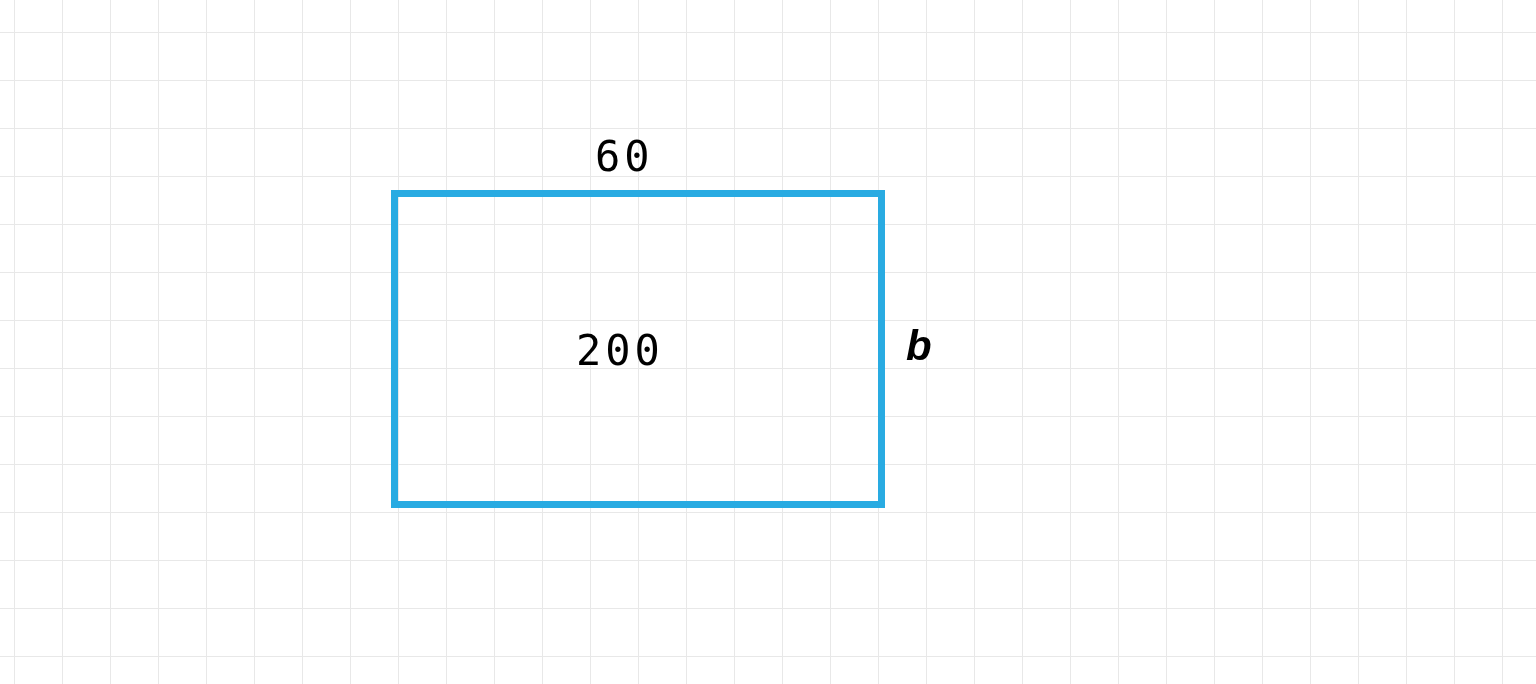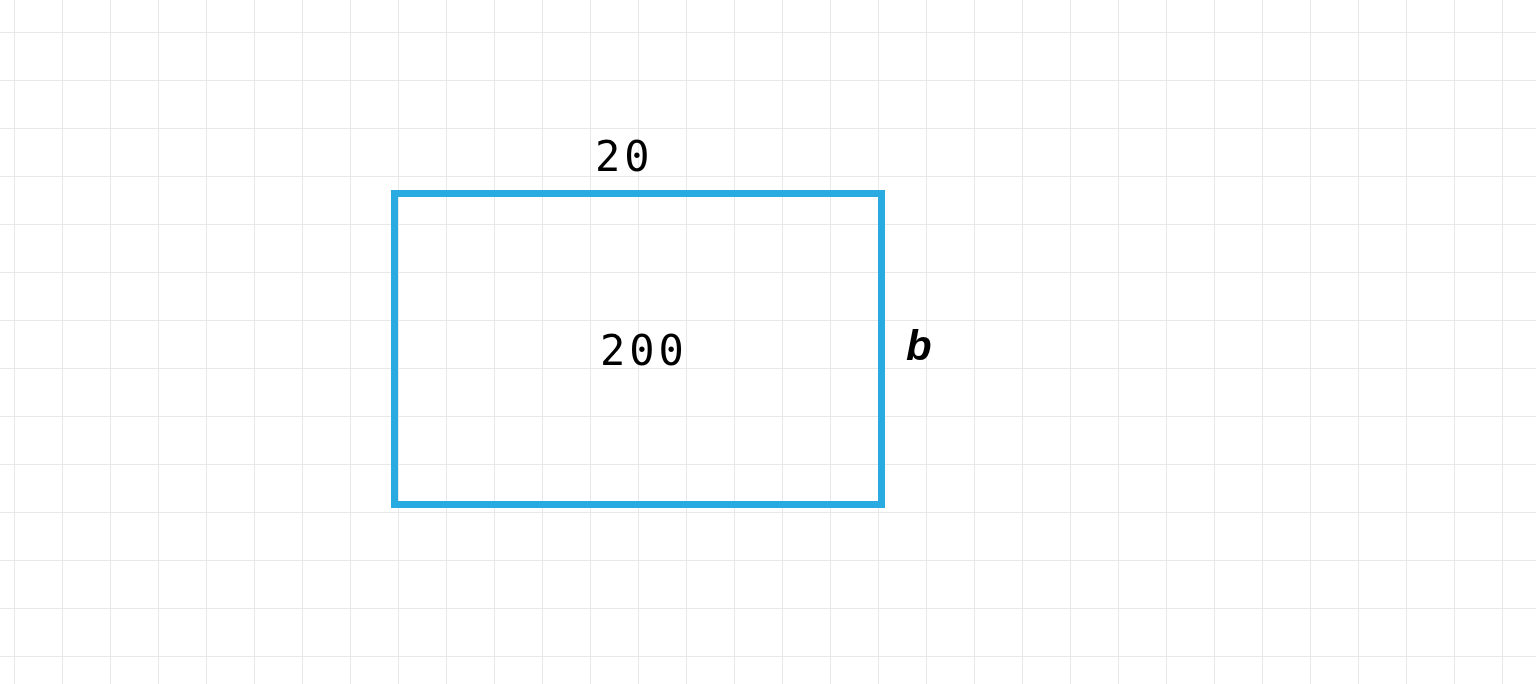--- a/index.html
+++ b/index.html
@@ -52,17 +52,17 @@
       font-weight: 600;
     }
   </style>
 </head>
 <body>
 
 <div class="grid-bg"></div>
 
 <div class="rectangle" style="left:391px; top:190px; width:494px; height:318px;"></div>
 
-<div class="label" style="left:595px; top:132px;">20</div>
+<div class="label" style="left:595px; top:132px;">60</div>
 
-<div class="label" style="left:600px; top:326px;">200</div>
+<div class="label" style="left:576px; top:326px;">200</div>
 
 <div class="label label-italic" style="left:906px; top:322px;">b</div>
 
 </body></html>

